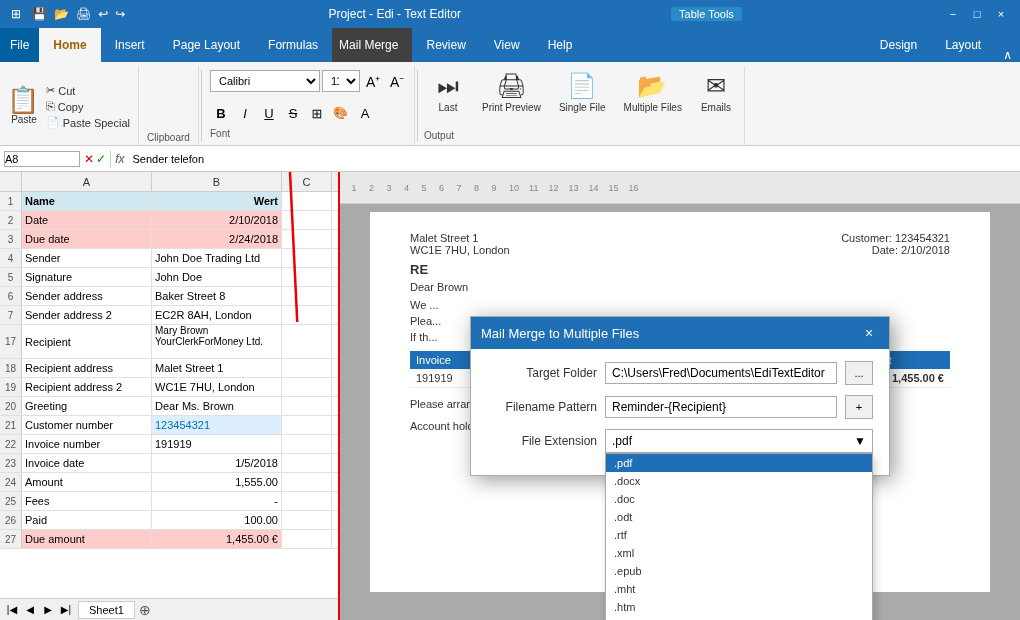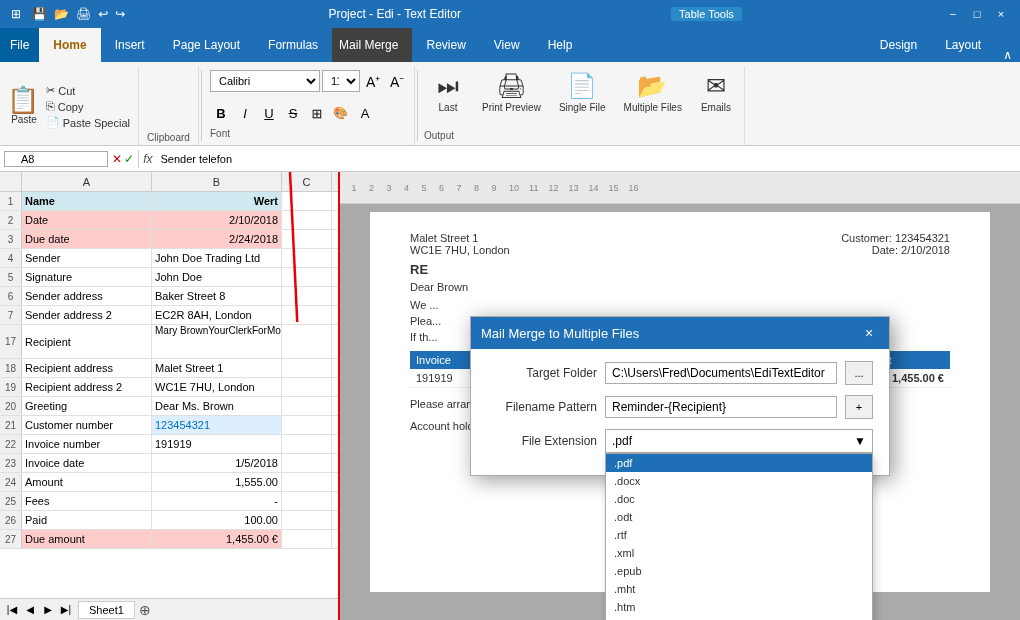--- a/index.html
+++ b/index.html
@@ -112,23 +112,23 @@
     .formula-bar {
       display: flex;
       align-items: center;
       height: 26px;
       background: white;
       border-bottom: 1px solid #ccc;
       padding: 0 4px;
       gap: 4px;
     }
     .name-box {
-      width: 104px;
+      width: 76px;
       border: 1px solid #aaa;
-      padding: 1px 16px;
+      padding: 1px 0;
       font-size: 11px;
     }
     .formula-bar-separator { width: 1px; height: 18px; background: #ccc; }
     .fx-label { color: #555; font-style: italic; font-size: 12px; }
     .formula-input { flex: 1; border: none; outline: none; font-size: 11px; padding: 1px 4px; }
 
     
     .main-area { display: flex; height: calc(620px - 28px - 34px - 84px - 26px); }
 
     
@@ -535,21 +535,21 @@
       <div class="sheet-row">
         <div class="row-num">7</div>
         <div class="cell name-col">Sender address 2</div>
         <div class="cell wert-col" style="justify-content:flex-start;">EC2R 8AH, London</div>
         <div class="cell col-c"></div>
       </div>
 
       <div class="sheet-row" style="height:34px;">
         <div class="row-num">17</div>
         <div class="cell name-col">Recipient</div>
-        <div class="cell wert-col" style="justify-content:flex-start;flex-direction:row;align-items:flex-start;font-size:10px;">
+        <div class="cell wert-col" style="justify-content:flex-start;flex-direction:column;align-items:flex-start;font-size:10px;">
           <span>Mary Brown</span>
             <span>YourClerkForMoney Ltd.</span>
         </div>
         <div class="cell col-c"></div>
       </div>
 
       <div class="sheet-row">
         <div class="row-num">18</div>
         <div class="cell name-col">Recipient address</div>
         <div class="cell wert-col" style="justify-content:flex-start;">Malet Street 1</div>

